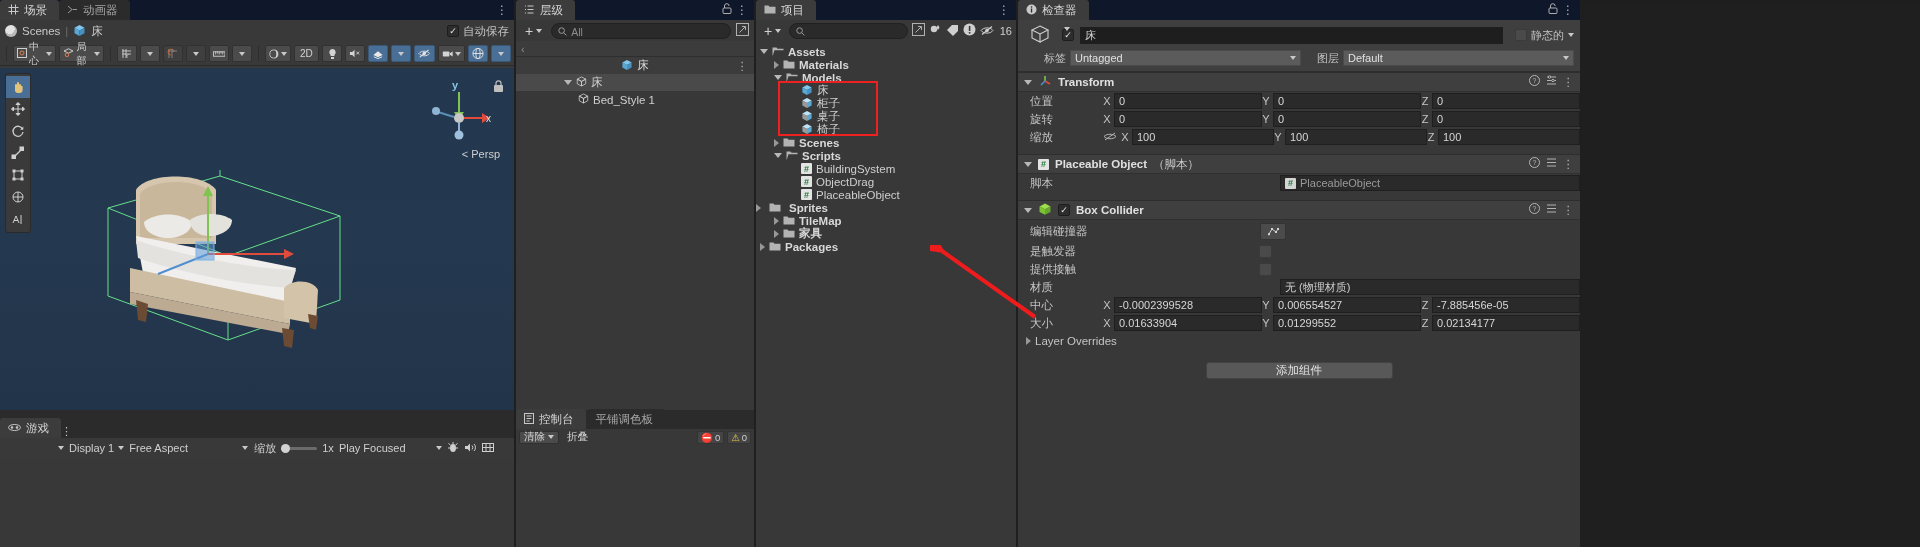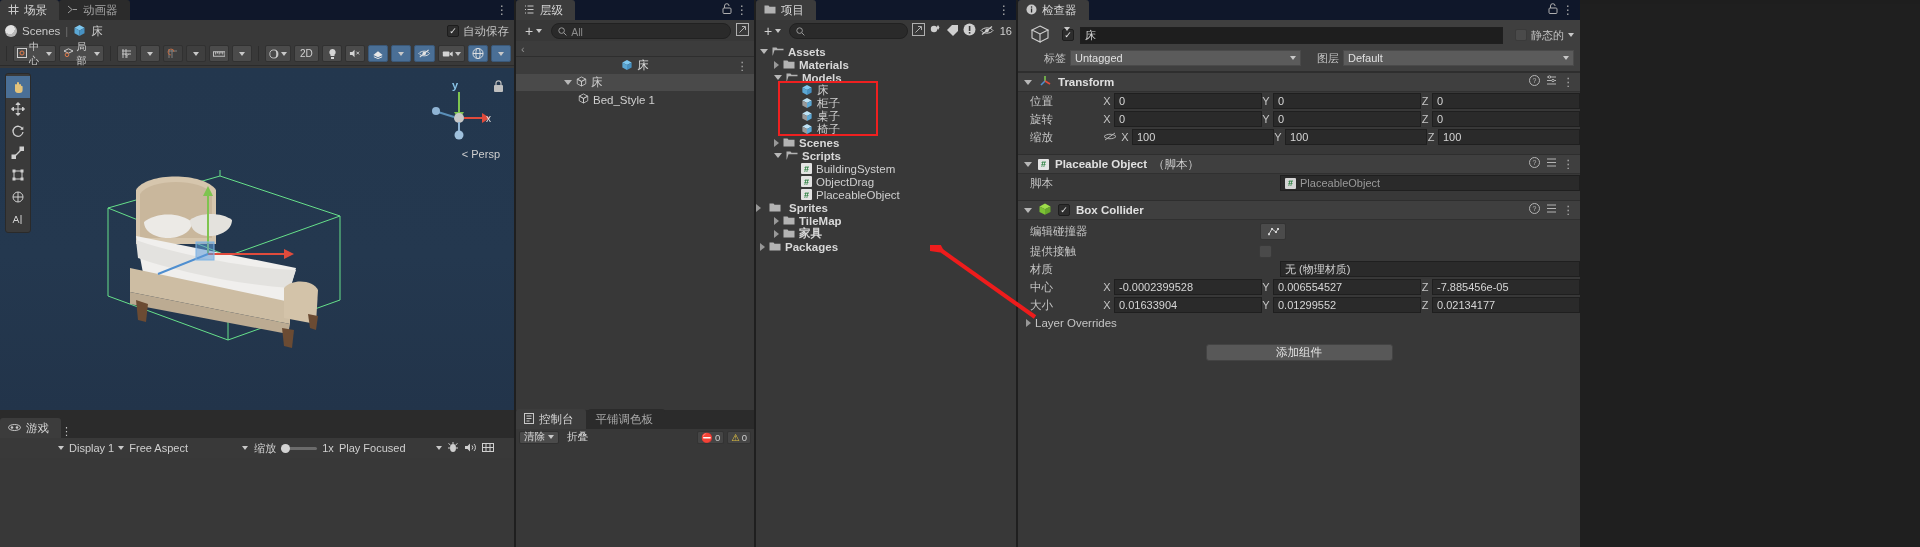--- a/index.html
+++ b/index.html
@@ -1045,20 +1045,25 @@
             <g fill="#d2d2d2">
               <rect x="1" y="7.2" width="2" height="2"></rect>
               <rect x="4" y="2" width="2" height="2"></rect>
               <rect x="8" y="5" width="2" height="2"></rect>
               <rect x="10" y="2" width="2" height="2"></rect>
             </g>
           </svg>
       </div>
     </div>
     <div class="irow">
+      <span class="ilabel">是触发器</span>
+      <div style="flex:1"></div>
+      <span class="chk empty" style="margin-right:308px;width:13px;height:13px;"></span>
+    </div>
+    <div class="irow">
       <span class="ilabel">提供接触</span>
       <div style="flex:1"></div>
       <span class="chk empty" style="margin-right:308px;width:13px;height:13px;"></span>
     </div>
     <div class="irow">
       <span class="ilabel">材质</span>
       <div style="flex:1"></div>
       <div class="ifield" style="flex:none;width:300px;color:#cfcfcf;">
         <span>无 (物理材质)</span>
       </div>

